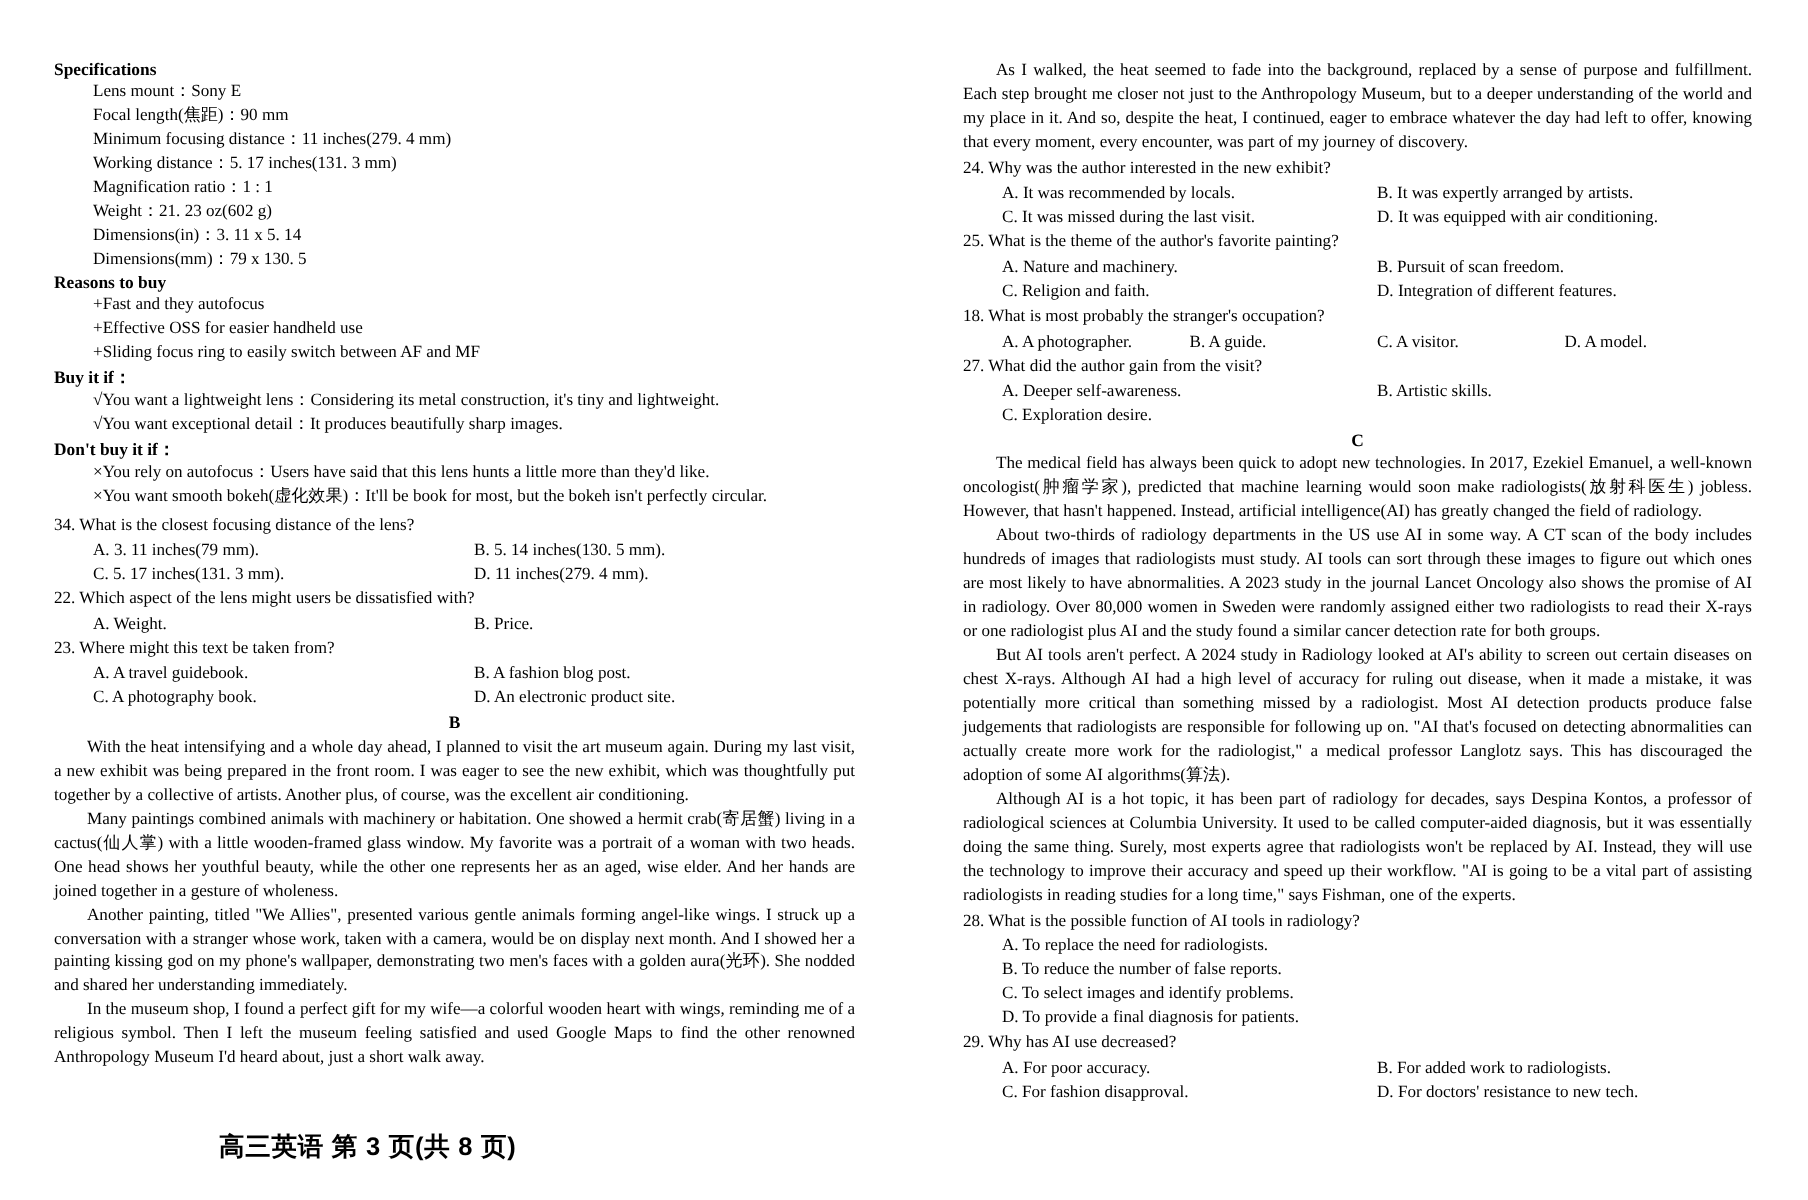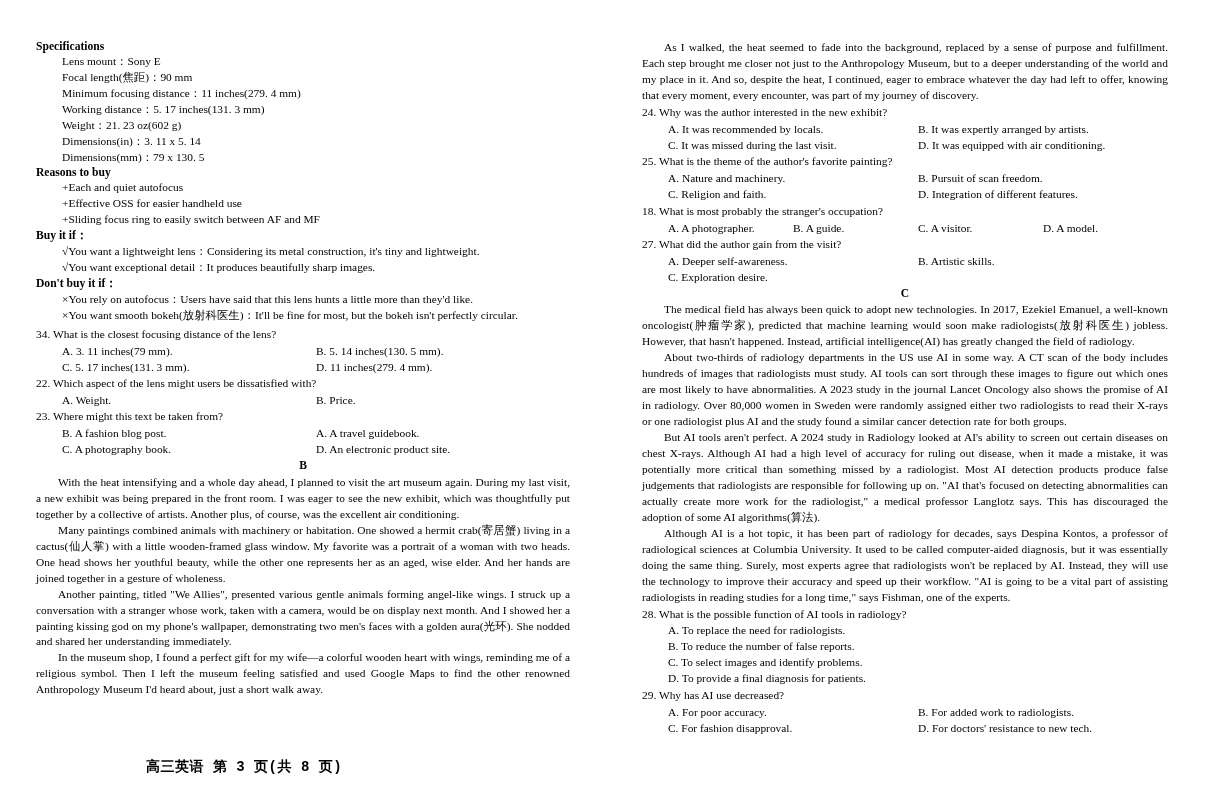--- a/index.html
+++ b/index.html
@@ -68,56 +68,57 @@
   .para {
     font-size: 11.4px;
     line-height: 1.40;
     text-align: justify;
     text-indent: 22px;
     margin: 0;
   }
   .footer {
     position: absolute;
     bottom: 14px;
-    font-size: 14px;
-    font-family: Liberation Mono, monospace;
+    font-size: 17px;
+    font-family: Liberation Sans, sans-serif;
     font-weight: bold;
     letter-spacing: 0.5px;
   }
   .footer.left { left: 110px; }
   .gap2 { height: 2px; }
 </style>
 </head>
 <body>
 
 <div class="page">
 
   <div class="col left">
 
     <div class="sec-title">Specifications</div>
     <div class="spec-line">Lens mount：Sony E</div>
     <div class="spec-line">Focal length(焦距)：90 mm</div>
     <div class="spec-line">Minimum focusing distance：11 inches(279. 4 mm)</div>
     <div class="spec-line">Working distance：5. 17 inches(131. 3 mm)</div>
+    <div class="spec-line">Magnification ratio：1 : 1</div>
     <div class="spec-line">Weight：21. 23 oz(602 g)</div>
     <div class="spec-line">Dimensions(in)：3. 11 x 5. 14</div>
     <div class="spec-line">Dimensions(mm)：79 x 130. 5</div>
 
     <div class="sec-title">Reasons to buy</div>
-    <div class="plain-line">+Each and quiet autofocus</div>
+    <div class="plain-line">+Fast and they autofocus</div>
     <div class="plain-line">+Effective OSS for easier handheld use</div>
     <div class="plain-line">+Sliding focus ring to easily switch between AF and MF</div>
 
     <div class="sec-title">Buy it if：</div>
     <div class="plain-line">√You want a lightweight lens：Considering its metal construction, it's tiny and lightweight.</div>
     <div class="plain-line">√You want exceptional detail：It produces beautifully sharp images.</div>
 
     <div class="sec-title">Don't buy it if：</div>
     <div class="plain-line">×You rely on autofocus：Users have said that this lens hunts a little more than they'd like.</div>
-    <div class="plain-line">×You want smooth bokeh(放射科医生)：It'll be fine for most, but the bokeh isn't perfectly circular.</div>
+    <div class="plain-line">×You want smooth bokeh(虚化效果)：It'll be book for most, but the bokeh isn't perfectly circular.</div>
 
     <div class="gap2"></div>
 
     <div class="q">
       <span>34.</span>
       <span>What is the closest focusing distance of the lens?</span>
     </div>
     <div class="opts two">
       <div class="o">A. 3. 11 inches(79 mm).</div>
       <div class="o">B. 5. 14 inches(130. 5 mm).</div>
@@ -134,22 +135,22 @@
     <div class="opts two">
       <div class="o">A. Weight.</div>
       <div class="o">B. Price.</div>
     </div>
 
     <div class="q">
       <span>23.</span>
       <span>Where might this text be taken from?</span>
     </div>
     <div class="opts two">
+      <div class="o">A. A travel guidebook.</div>
       <div class="o">B. A fashion blog post.</div>
-      <div class="o">A. A travel guidebook.</div>
     </div>
     <div class="opts two">
       <div class="o">C. A photography book.</div>
       <div class="o">D. An electronic product site.</div>
     </div>
 
     <div class="center-letter">B</div>
 
     <p class="para">With the heat intensifying and a whole day ahead, I planned to visit the art museum again. During my last visit, a new exhibit was being prepared in the front room. I was eager to see the new exhibit, which was thoughtfully put together by a collective of artists. Another plus, of course, was the excellent air conditioning.</p>
     <p class="para">Many paintings combined animals with machinery or habitation. One showed a hermit crab(寄居蟹) living in a cactus(仙人掌) with a little wooden-framed glass window. My favorite was a portrait of a woman with two heads. One head shows her youthful beauty, while the other one represents her as an aged, wise elder. And her hands are joined together in a gesture of wholeness.</p>

